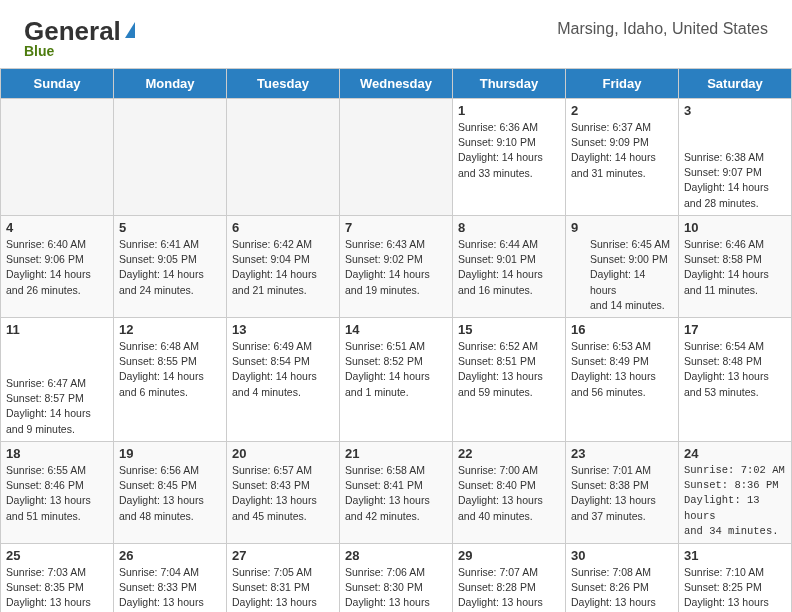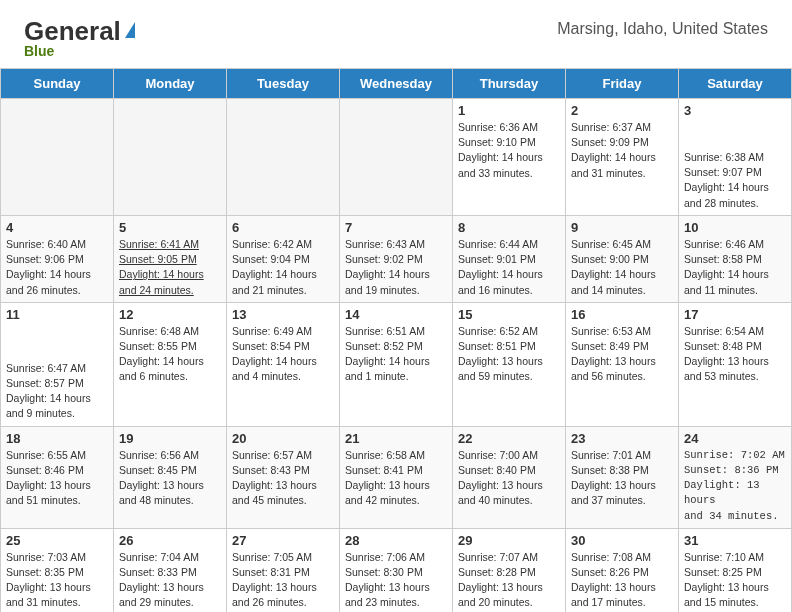--- a/index.html
+++ b/index.html
@@ -167,21 +167,21 @@
       <tr>
         <td>
           <span class="day-num">4</span>
           <div class="day-info" style="white-space: pre-line;">Sunrise: 6:40 AM
 Sunset: 9:06 PM
 Daylight: 14 hours
 and 26 minutes.</div>
         </td>
         <td>
           <span class="day-num">5</span>
-          <div class="day-info" style="white-space: pre-line; text-decoration: underline;">Sunrise: 6:41 AM
+          <div class="day-info" style="white-space: pre-line;">Sunrise: 6:41 AM
 Sunset: 9:05 PM
 Daylight: 14 hours
 and 24 minutes.</div>
         </td>
         <td>
           <span class="day-num">6</span>
           <div class="day-info" style="white-space: pre-line;">Sunrise: 6:42 AM
 Sunset: 9:04 PM
 Daylight: 14 hours
 and 21 minutes.</div>
@@ -195,21 +195,21 @@
         </td>
         <td>
           <span class="day-num">8</span>
           <div class="day-info" style="white-space: pre-line;">Sunrise: 6:44 AM
 Sunset: 9:01 PM
 Daylight: 14 hours
 and 16 minutes.</div>
         </td>
         <td>
           <span class="day-num">9</span>
-          <div class="day-info" style="white-space: pre-line;">Sunrise: 6:45 AM
+          <div class="day-info" style="white-space: pre-line; margin-left: 19px;">Sunrise: 6:45 AM
 Sunset: 9:00 PM
 Daylight: 14 hours
 and 14 minutes.</div>
         </td>
         <td>
           <span class="day-num">10</span>
           <div class="day-info" style="white-space: pre-line;">Sunrise: 6:46 AM
 Sunset: 8:58 PM
 Daylight: 14 hours
 and 11 minutes.</div>

